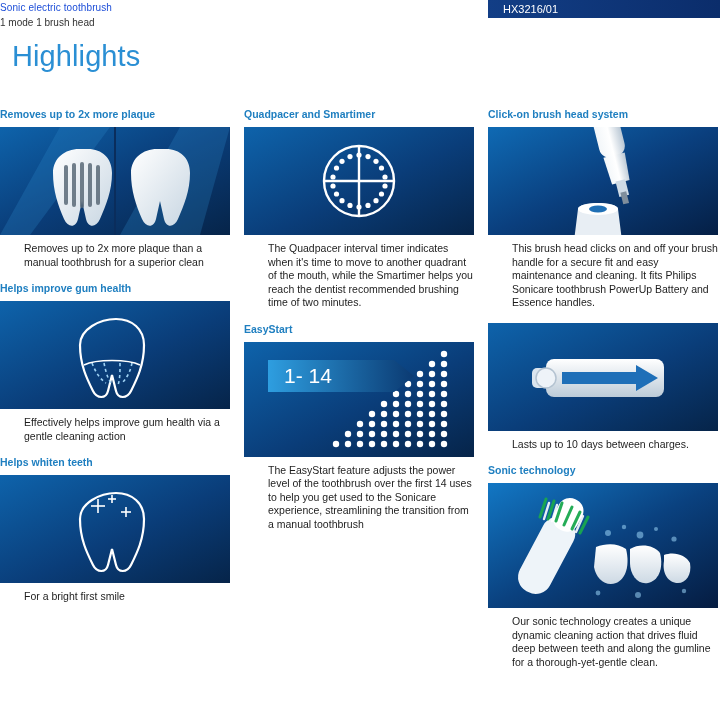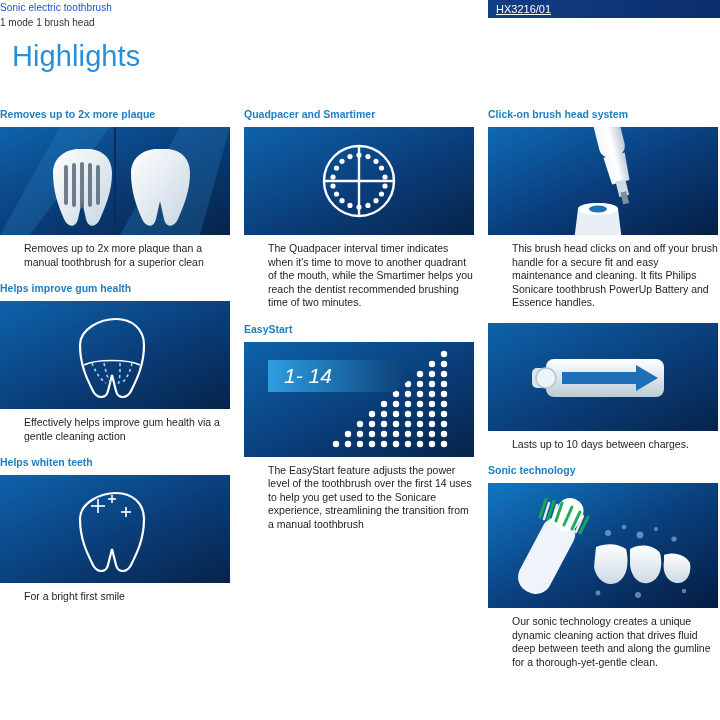--- a/index.html
+++ b/index.html
@@ -23,21 +23,21 @@
     position: absolute; left: 0; top: 17px;
     font-size: 10px; color: #333;
   }
   .code-bar {
     position: absolute; right: 0; top: 0;
     width: 232px; height: 18px;
     background: #0a2f6e;
     background: linear-gradient(90deg,#123e86 0%, #0b2d6b 100%);
   }
   .code-bar span {
-    color: #fff; font-size: 11px; padding-left: 8px; line-height: 18px; display: block; text-decoration: underline;
+    color: #fff; font-size: 11px; padding-left: 15px; line-height: 18px; display: block;
   }
 
   .headline {
     position: absolute; left: 12px; top: 40px;
     font-size: 29px; color: #2a8fd4; font-weight: normal;
     letter-spacing: .1px;
   }
 
   
   .cols {
@@ -51,21 +51,21 @@
     margin: 0 0 6px 0; line-height: 13px;
   }
   .sec-title.tight { margin-top: 16px; }
   .blockgap { height: 13px; }
 
   .imgbox {
     width: 230px; height: 108px;
     background: linear-gradient(135deg,#0c5a9e 0%, #0a3f7e 45%, #072a5c 100%);
     position: relative; overflow: hidden;
   }
-  .imgbox.tall { height: 115px; font-style: italic; }
+  .imgbox.tall { height: 115px; }
   .caption {
     font-size: 10.5px; line-height: 13.5px; color: #1d1d1d;
     margin-top: 7px;
     margin-left: 24px;
   }
 
   
   svg { display: block; }
 
   

